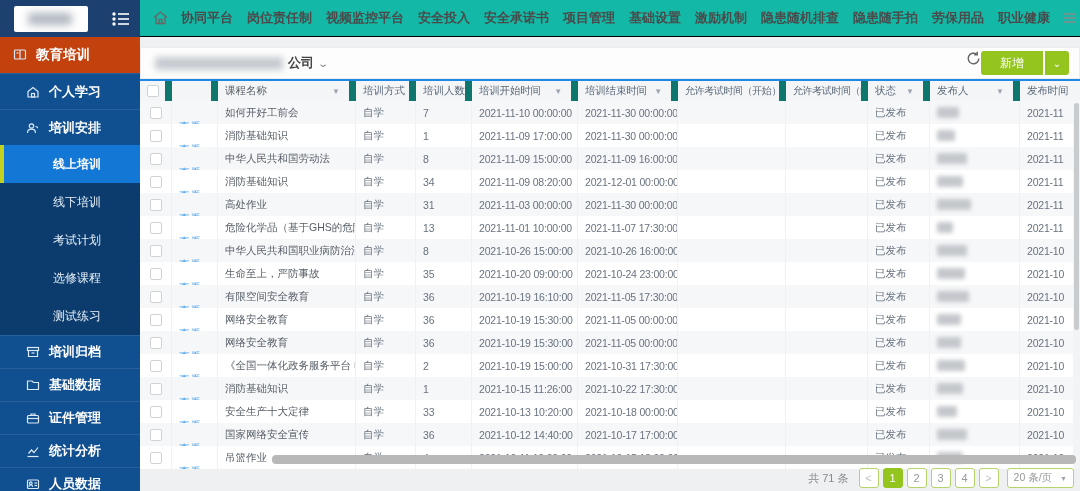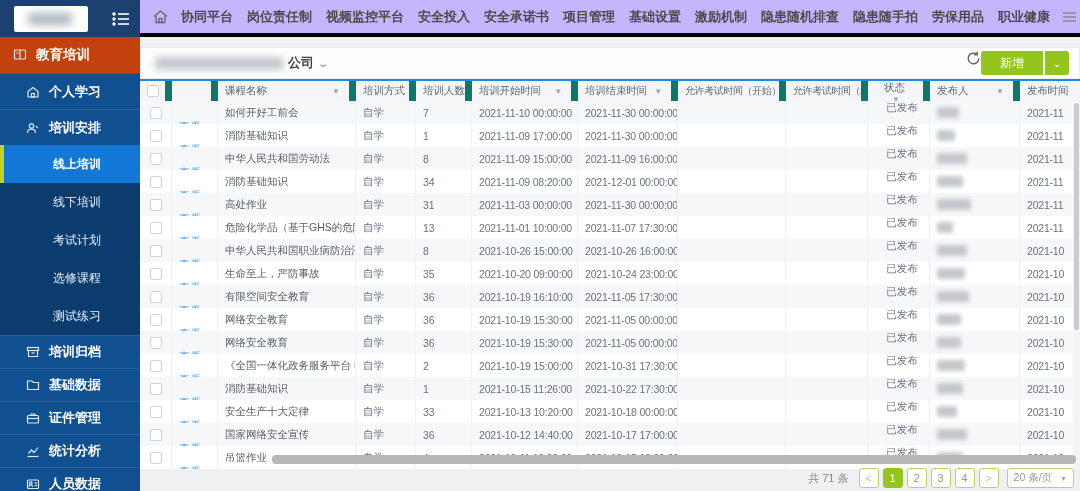--- a/index.html
+++ b/index.html
@@ -19,21 +19,21 @@
   .submenu { background:#0c3c6d; flex:none; }
   .sub-item { height:38px; display:flex; align-items:center; padding-left:49px; font-size:12px; color:#e8f1fa; cursor:pointer; border-left:4px solid transparent; }
   .sub-item.active { background:#1377d6; border-left:4px solid #c2d21e; color:#fff; font-weight:bold; }
   .side-icon { display:flex; color:#dce9f6; }
   .side-filler { flex:1; border-top:1px solid rgba(255,255,255,.10); }
 
   
   .main { flex:1; display:flex; flex-direction:column; min-width:0; }
 
   
-  .topnav { height:37px; background:#c4b5fd; border-bottom:4px solid #000000; display:flex; align-items:center; padding:0 10px 0 12px; gap:8px; flex:none; }
+  .topnav { height:37px; background:#14b8a6; border-bottom:1px solid #000000; display:flex; align-items:center; padding:0 10px 0 12px; gap:8px; flex:none; }
   .home-btn { color:#666; display:flex; margin-right:4px; cursor:pointer; }
   .nav-items { display:flex; align-items:center; gap:14px; }
   .nav-item { font-size:13px; color:#4a4a4a; font-weight:bold; white-space:nowrap; cursor:pointer; }
   .nav-tools { display:flex; align-items:center; gap:12px; margin-left:4px; color:#8a8a8a; }
 
   
   .content { position:relative; flex:1; background:#eef0f2; min-width:0; }
   .toolbar { position:absolute; left:0; right:0; top:10px; height:32px; background:#fdfdfd; border:1px solid #ececec; display:flex; align-items:center; padding:0 10px 0 14px; }
   .company-sel { display:flex; align-items:center; gap:5px; cursor:pointer; }
   .blur-company { width:128px; height:13px; background:#c7cbd1; filter:blur(3px); border-radius:2px; }
@@ -56,21 +56,21 @@
   .cell { display:flex; align-items:center; font-size:10.5px; color:#68727e; padding-left:7px; border-right:1px solid #f0f1f3; overflow:hidden; white-space:nowrap; }
   .c-check { width:32px; justify-content:center; padding-left:0; }
   .c-action { width:46px; }
   .c-name { width:138px; color:#565e66; }
   .c-method { width:60px; }
   .c-count { width:56px; }
   .c-start { width:106px; letter-spacing:-0.2px; }
   .c-end { width:100px; letter-spacing:-0.2px; }
   .c-exs { width:108px; }
   .c-exe { width:82px; }
-  .c-status { width:62px;flex-direction:column; }
+  .c-status { width:62px; }
   .c-pub { width:90px; }
   .c-ptime { flex:1; border-right:none; letter-spacing:-0.2px; }
   .hcell.c-exs, .hcell.c-exe { font-size:10px; letter-spacing:-0.4px; }
   .checkbox { width:12px; height:12px; border:1px solid #d0d3d6; border-radius:2px; background:#fff; cursor:pointer; flex:none; }
   .view-link { color:#55a8e8; cursor:pointer; text-decoration:none; font-size:10.5px; letter-spacing:1px;margin-top:29px; }
   .blur-name { height:11px; background:#c4c7cb; filter:blur(2px); border-radius:2px; display:inline-block; }
 
   
   .h-scrollbar { position:absolute; left:132px; right:4px; bottom:5px; height:9px; background:#b8b8b8; border-radius:4px; cursor:pointer; }
   .v-scrollbar { position:absolute; right:0; top:24px; bottom:0; width:7px; background:#f3f4f5; }

